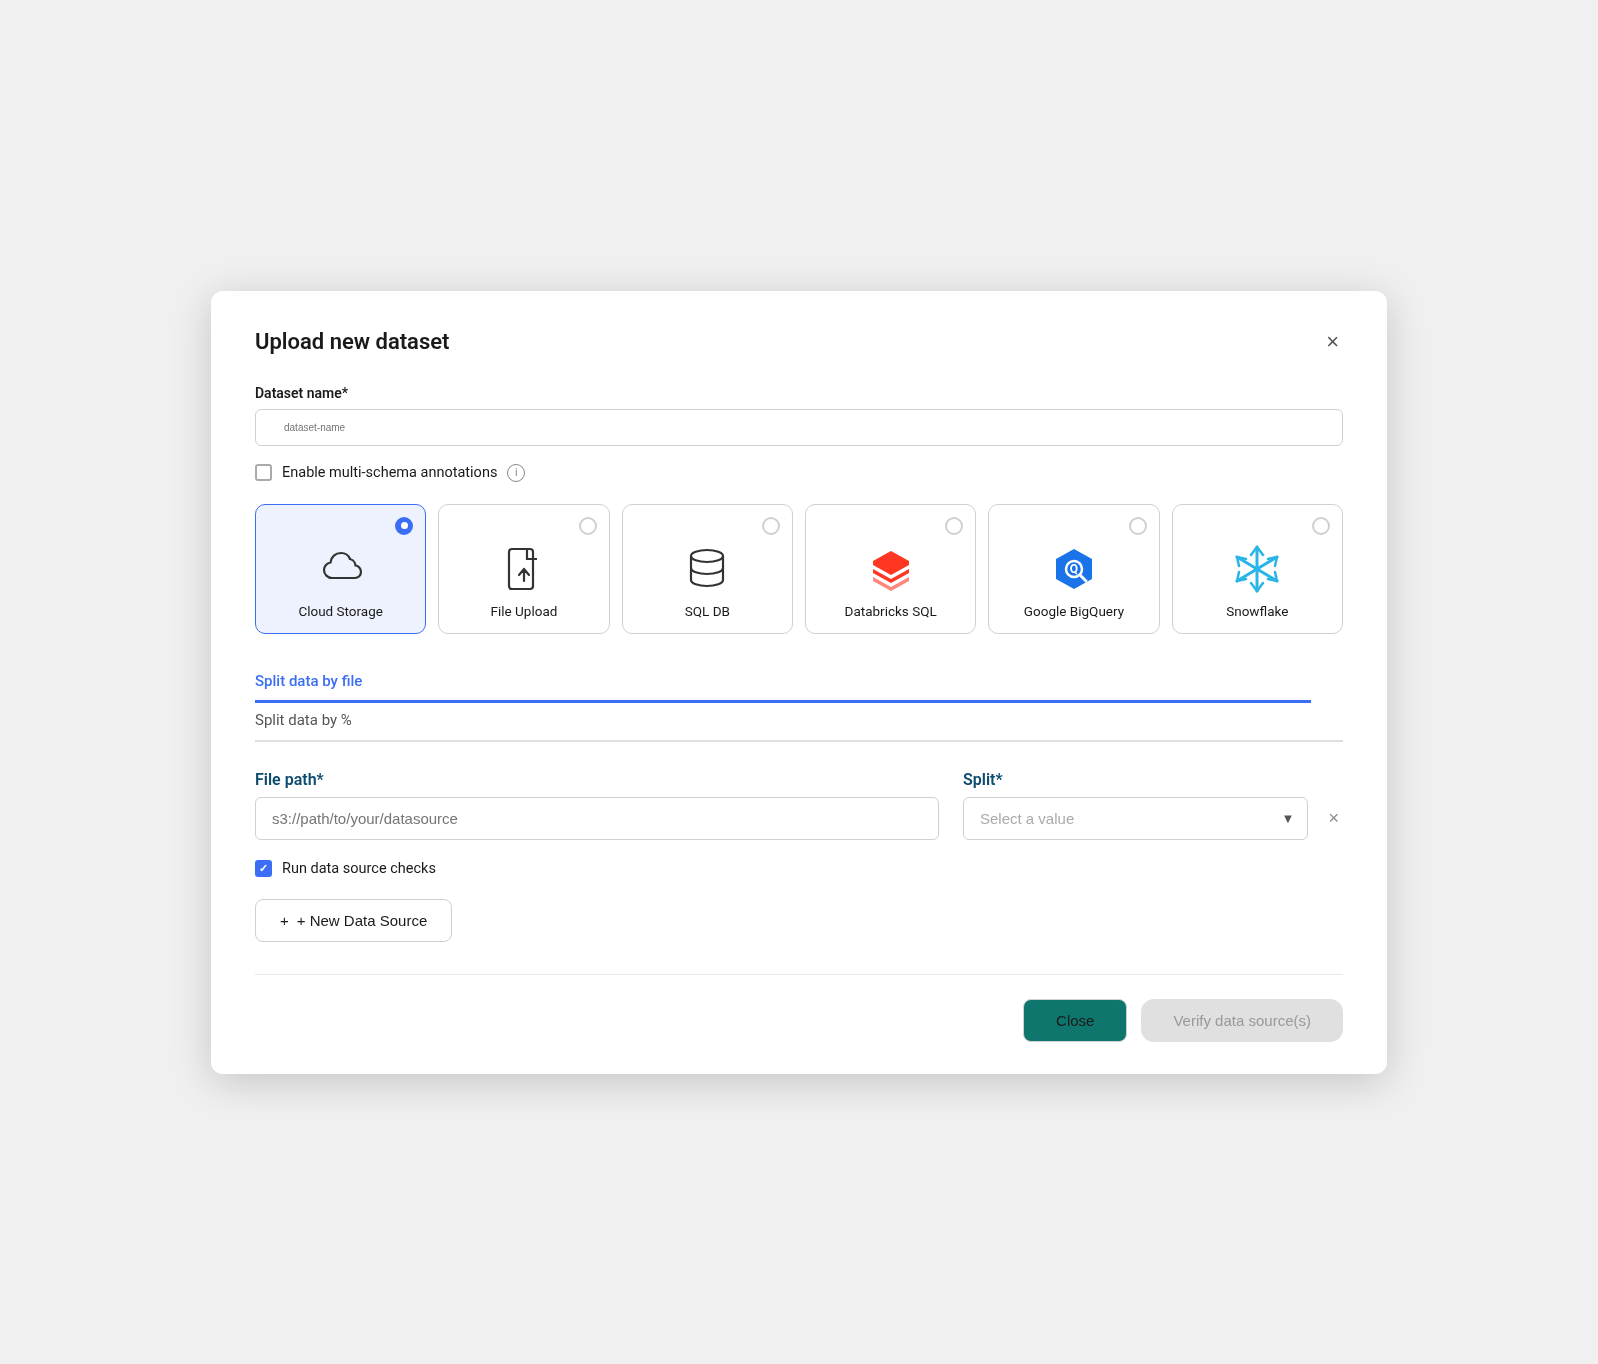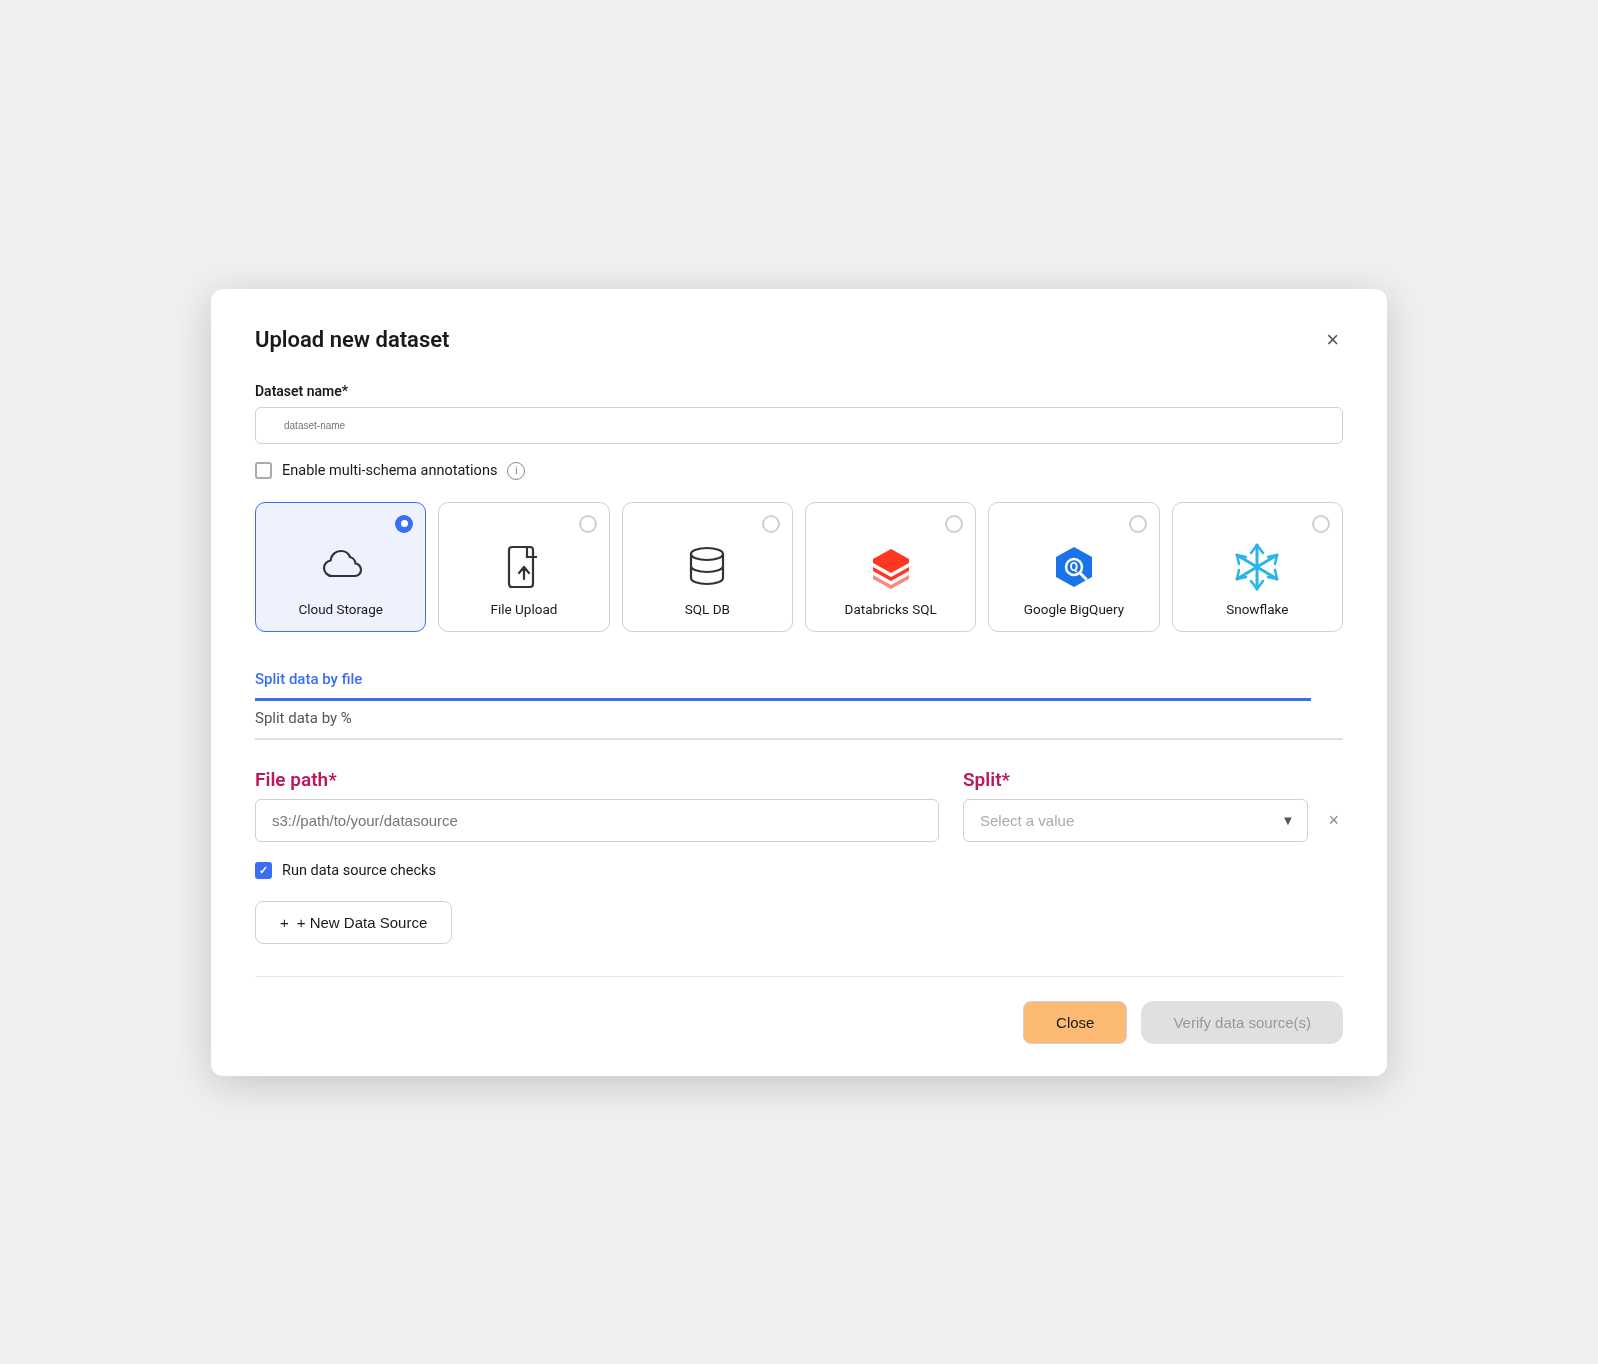--- a/index.html
+++ b/index.html
@@ -202,23 +202,23 @@
     }
     .form-group {
       display: flex;
       flex-direction: column;
       gap: 8px;
     }
     .form-group-file { flex: 1.8; }
     .form-group-split { flex: 1; }
 
     .field-label {
-      font-size: 19px;
+      font-size: 16px;
       font-weight: 600;
-      color: #be185d;
+      color: #0c4a6e;
     }
     .text-input {
       border: 1.5px solid #d0d0d0;
       border-radius: 6px;
       padding: 12px 16px;
       font-size: 15px;
       color: #aaa;
       outline: none;
       width: 100%;
     }
@@ -308,21 +308,21 @@
     }
 
     .modal-footer {
       display: flex;
       justify-content: flex-end;
       gap: 14px;
     }
     .btn-close {
       border: 1.5px solid #d0d0d0;
       border-radius: 8px;
-      background: #fdba74;
+      background: #0f766e;
       padding: 12px 32px;
       font-size: 15px;
       color: #1a1a1a;
       cursor: pointer;
       font-weight: 500;
     }
     .btn-verify {
       border: none;
       border-radius: 13px;
       background: #e0e0e0;

